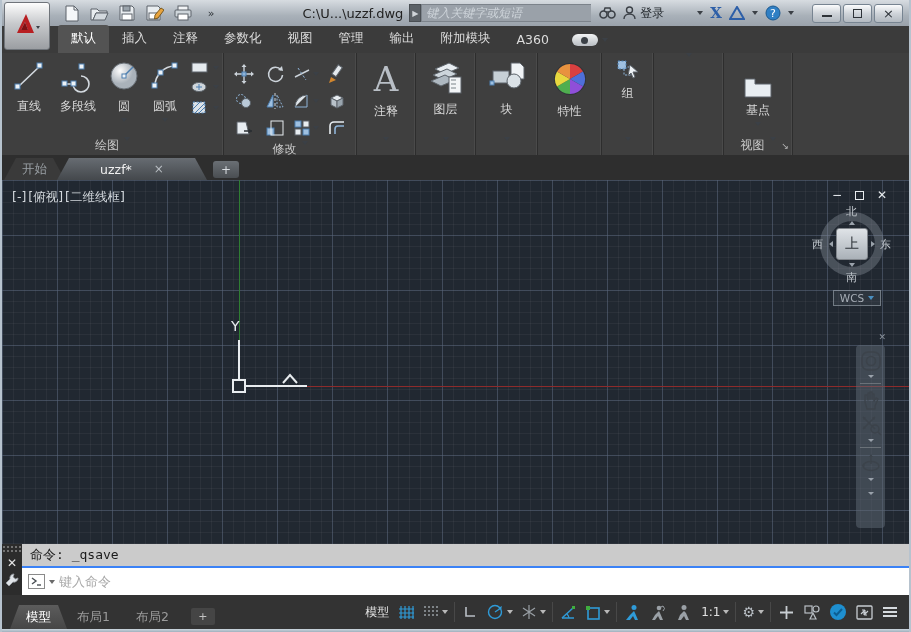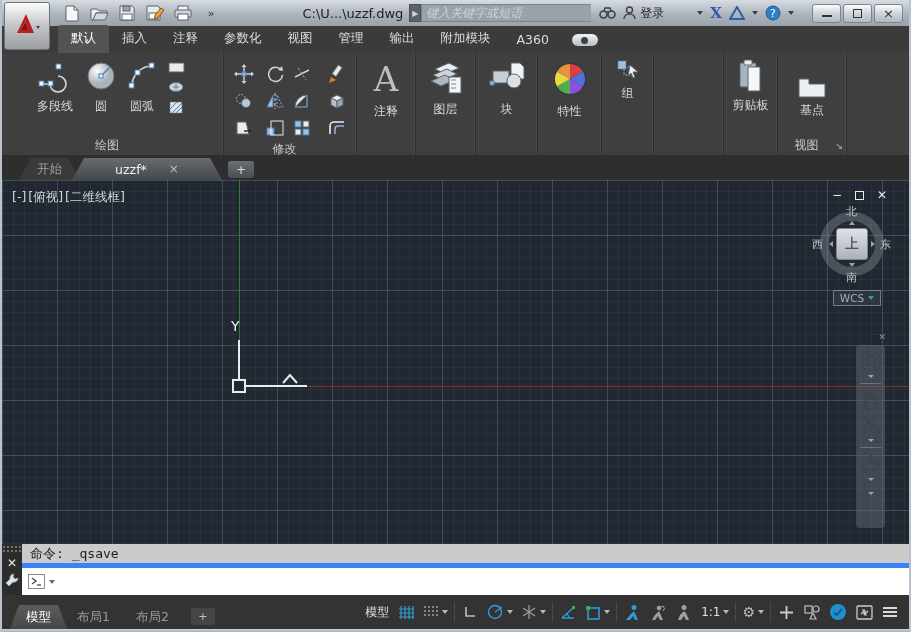--- a/index.html
+++ b/index.html
@@ -40,21 +40,21 @@
   .bigbtn{display:flex;flex-direction:column;align-items:center;justify-content:flex-start;padding-top:6px;width:46px;color:#d9d9d9;font-size:12px;gap:3px;}
   .bigbtn .lab{margin-top:2px;}
   .collapsed-panel .pbody{flex-direction:column;align-items:center;justify-content:flex-start;padding-top:6px;gap:4px;color:#d9d9d9;}
   .smallcol{display:flex;flex-direction:column;justify-content:flex-start;gap:5px;padding-top:8px;margin-left:4px;}
   .smallrow{display:flex;align-items:center;gap:3px;}
   .modgrid{display:grid;grid-template-columns:repeat(4,31px);grid-auto-rows:27px;padding-top:7px;justify-content:center;}
   .modcell{display:flex;align-items:center;justify-content:center;gap:2px;}
   .launcher{position:absolute;right:3px;bottom:4px;color:#b9b9b9;font-size:9px;}
 
   
-  .filetabs{position:absolute;left:0;top:155px;width:100%;height:25px;background:#2e2e2e;display:flex;align-items:flex-end;padding-left:17px;}
+  .filetabs{position:absolute;left:0;top:155px;width:100%;height:25px;background:#2e2e2e;display:flex;align-items:flex-end;padding-left:2px;}
   .ftab{height:22px;display:flex;align-items:center;padding:0 18px;color:#9aa0a5;font-size:12.5px;clip-path:polygon(12px 0,calc(100% - 12px) 0,100% 100%,0 100%);background:#3a3a3a;margin-right:-8px;}
   .ftab.active{background:linear-gradient(#676c72,#44484c);color:#f0f0f0;z-index:2;gap:22px;}
   .ftab .closex{color:#b9bec3;font-size:12px;}
   .newtab{width:26px;height:17px;background:linear-gradient(#6a6f74,#4a4e52);border-radius:3px;color:#d8dce0;display:flex;align-items:center;justify-content:center;margin:0 0 2px 14px;font-size:12px;z-index:2;}
 
   
   .drawing{position:absolute;left:0;top:180px;width:100%;height:364px;background-color:#212831;
     background-image:
       linear-gradient(rgba(88,102,124,.5) 1px,transparent 1px),
       linear-gradient(90deg,rgba(88,102,124,.5) 1px,transparent 1px),
@@ -85,21 +85,21 @@
   .navsep{width:21px;height:1px;background:rgba(255,255,255,.22);margin:2px 0;}
   .nav-dd{width:0;height:0;border-left:3px solid transparent;border-right:3px solid transparent;border-top:3.5px solid #9aa2ab;}
 
   
   .cmd{position:absolute;left:0;top:544px;width:100%;height:51px;display:flex;}
   .cmdrail{width:20px;height:100%;background:#2c2c2c;display:flex;flex-direction:column;align-items:center;padding-top:2px;gap:4px;}
   .grip{display:grid;grid-template-columns:repeat(5,3px);grid-auto-rows:3px;gap:1px;}
   .grip i{width:2px;height:2px;background:#8a8a8a;border-radius:50%;}
   .cmdx{color:#e8e8e8;font-size:12px;line-height:12px;}
   .cmdcol{flex:1;display:flex;flex-direction:column;}
-  .cmdhist{height:24px;background:#cbcbcb;color:#1c1c1c;font-family:"DejaVu Sans Mono","Liberation Mono",monospace;font-size:13px;display:flex;align-items:center;padding-left:8px;border-bottom:5px solid #3b82f6;}
+  .cmdhist{height:24px;background:#cbcbcb;color:#1c1c1c;font-family:"DejaVu Sans Mono","Liberation Mono",monospace;font-size:13px;display:flex;align-items:center;padding-left:8px;border-bottom:2px solid #3b82f6;}
   .cmdinput{flex:1;background:#fff;display:flex;align-items:center;padding-left:6px;gap:4px;}
   .cmdchip{width:17px;height:15px;border:1px solid #8a8a8a;display:flex;align-items:center;justify-content:center;}
   .cmdinput input{flex:1;border:none;outline:none;font-size:13px;color:#333;font-family:inherit;}
   .cmdinput input::placeholder{color:#a9a9a9;}
   .cmdinput .ddarrow{border-top-color:#6a6a6a;}
 
   
   .statusbar{position:absolute;left:0;top:595px;width:100%;height:34px;background:#333;display:flex;align-items:center;}
   .ltabs{display:flex;align-items:flex-end;height:100%;padding-left:8px;padding-top:4px;}
   .ltab{height:24px;display:flex;align-items:center;padding:0 16px;color:#9b9b9b;font-size:12.5px;clip-path:polygon(9px 0,calc(100% - 9px) 0,100% 100%,0 100%);margin-right:-6px;margin-top:6px;}
@@ -219,20 +219,28 @@
           <span style="width:7px;height:7px;background:#3b4046;border-radius:50%;"></span>
         </span>
       <span class="ddarrow"></span>
     </span>
   </div>
 
   <div class="panels">
 
     <div class="panel" style="width:222px;">
       <div class="pbody">
+        <div class="bigbtn">
+          <svg width="34" height="34" viewBox="0 0 34 34">
+            <line x1="6" y1="28" x2="28" y2="7" stroke="#d4dae0" stroke-width="1.6"></line>
+            <rect x="3" y="25" width="5" height="5" fill="#eef3f7" stroke="#4d7fb0"></rect>
+              <rect x="25" y="4" width="5" height="5" fill="#eef3f7" stroke="#4d7fb0"></rect>
+          </svg>
+          <span class="lab">直线</span>
+        </div>
         <div class="bigbtn" style="width:52px;">
           <svg width="36" height="34" viewBox="0 0 36 34">
             <path d="M5 25 h8 a8 8 0 1 0 8 -8" fill="none" stroke="#d4dae0" stroke-width="1.6"></path>
             <rect x="2" y="22" width="5" height="5" fill="#eef3f7" stroke="#4d7fb0"></rect>
               <rect x="11" y="22" width="5" height="5" fill="#eef3f7" stroke="#4d7fb0"></rect>
               <rect x="19" y="5" width="5" height="5" fill="#eef3f7" stroke="#4d7fb0"></rect>
           </svg>
           <span class="lab">多段线</span>
         </div>
         <div class="bigbtn" style="width:40px;">
@@ -454,33 +462,20 @@
           <span class="ddarrow"></span>
         </div>
     </div>
 
     <div class="panel collapsed-panel" style="width:70px;">
       <div class="panel-footer">
           <span class="ddarrow"></span>
         </div>
     </div>
 
-    <div class="panel collapsed-panel" style="width:54px;">
-      <div class="pbody">
-        <svg width="28" height="34" viewBox="0 0 28 34">
-          <rect x="3" y="4" width="16" height="24" rx="1" fill="#aab4bc" stroke="#5c636a"></rect>
-          <rect x="7" y="1" width="8" height="5" rx="1" fill="#e8edf1" stroke="#5c636a"></rect>
-          <path d="M11 8h12v24H11z" fill="#f4f7f9" stroke="#5c636a"></path>
-        </svg>
-        <span>剪贴板</span>
-      </div>
-      <div class="panel-footer">
-          <span class="ddarrow"></span>
-        </div>
-    </div>
 
     <div class="panel" style="width:69px;">
       <div class="pbody" style="flex-direction:column;align-items:center;padding-top:8px;gap:3px;color:#d9d9d9;">
         <svg width="34" height="26" viewBox="0 0 34 26">
           <path d="M4 24 V6 h10 v5 h16 v13 z" fill="#e9eef2" stroke="#5c636a"></path>
         </svg>
         <span>基点</span>
         <span class="ddarrow"></span>
       </div>
       <div class="panel-footer">
@@ -598,20 +593,21 @@
     <div class="cmdcol">
       <div class="cmdhist">命令: _qsave</div>
       <div class="cmdinput">
         <span class="cmdchip">
             <svg width="11" height="9" viewBox="0 0 11 9">
               <path d="M1 1l4 3-4 3" fill="none" stroke="#4a4f54" stroke-width="1.4"></path>
               <line x1="6" y1="8" x2="10" y2="8" stroke="#4a4f54" stroke-width="1.4"></line>
             </svg>
           </span>
         <span class="ddarrow"></span>
+        <input placeholder="键入命令" style="">
       </div>
     </div>
   </div>
 
   <div class="statusbar">
     <div class="ltabs">
       <span class="ltab active">模型</span>
       <span class="ltab">布局1</span>
       <span class="ltab">布局2</span>
       <span class="ltab-new">+</span>

